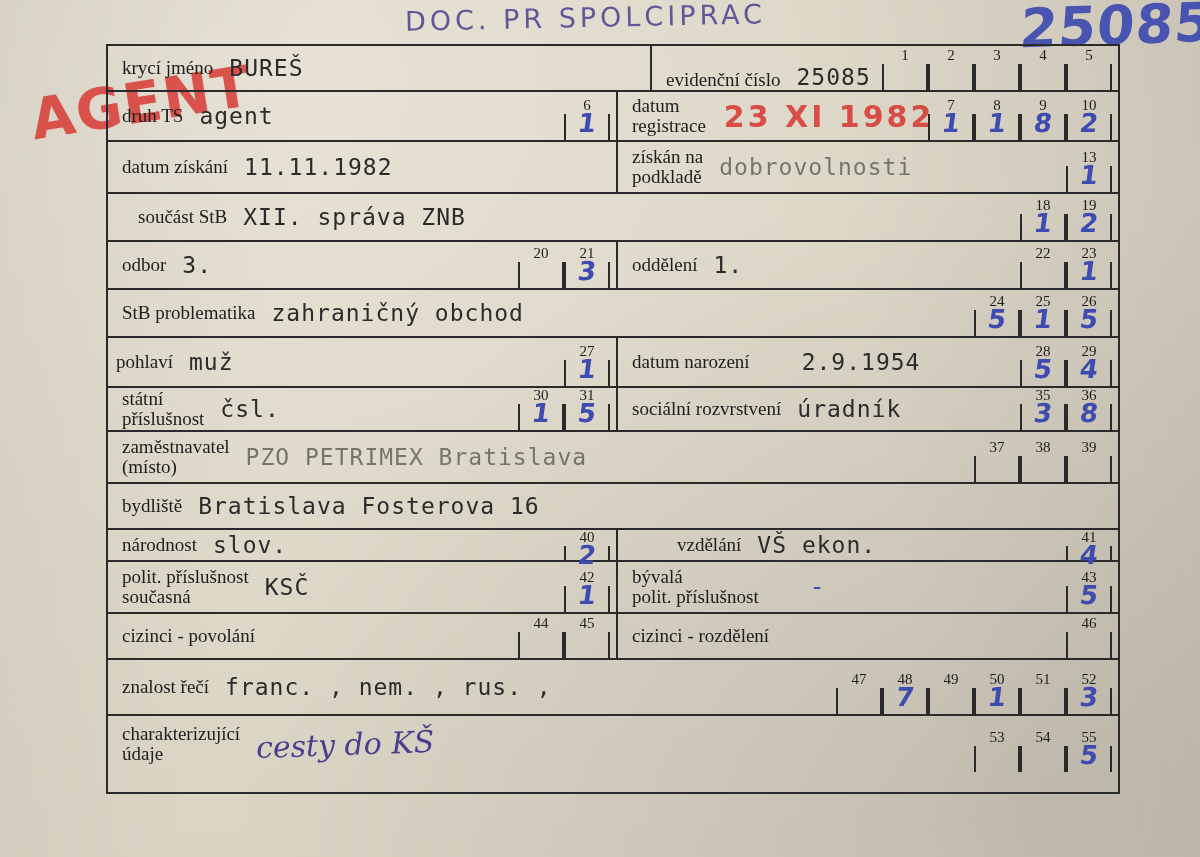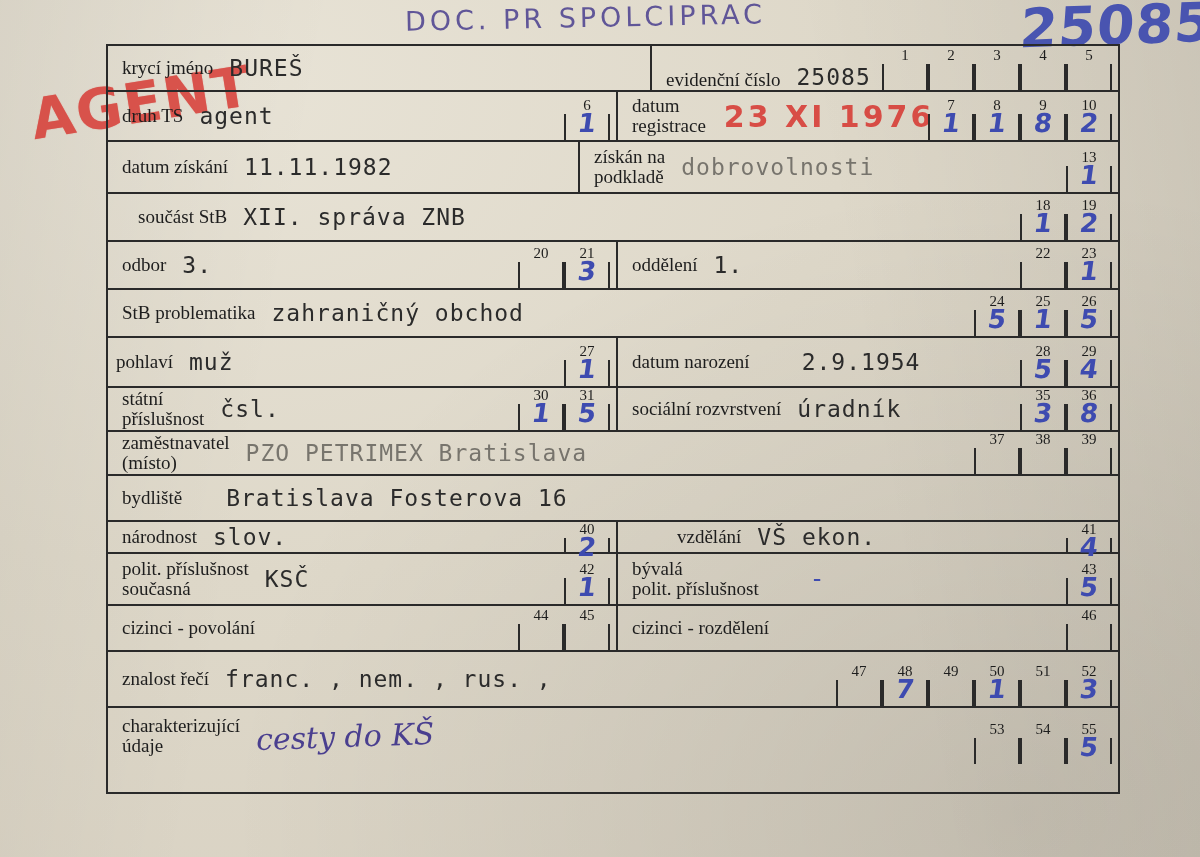--- a/index.html
+++ b/index.html
@@ -205,21 +205,21 @@
             <div class="num">6</div>
             <div class="slot">
               <span class="ink">1</span>
             </div>
           </div>
       </div>
     </div>
     <div class="cell" style="flex:1;">
       <span class="lbl">datum
 registrace</span>
-      <span class="redstamp-date">23 XI 1976</span>
+      <span class="redstamp-date">23 XI 1982</span>
       <div class="boxes">
         <div class="bx">
             <div class="num">7</div>
             <div class="slot">
               <span class="ink">1</span>
             </div>
           </div>
         <div class="bx">
             <div class="num">8</div>
             <div class="slot">
@@ -236,21 +236,21 @@
             <div class="num">10</div>
             <div class="slot">
               <span class="ink">2</span>
             </div>
           </div>
       </div>
     </div>
   </div>
 
   <div class="row" style="height:52px;">
-    <div class="cell divider" style="width:472px;">
+    <div class="cell divider" style="width:510px;">
       <span class="lbl">datum získání</span>
       <span class="val">11.11.1982</span>
     </div>
     <div class="cell" style="flex:1;">
       <span class="lbl">získán na
 podkladě</span>
       <span class="val faded">dobrovolnosti</span>
       <div class="boxes">
         <div class="bx">
             <div class="num">13</div>
@@ -415,21 +415,21 @@
         <div class="bx">
             <div class="num">36</div>
             <div class="slot">
               <span class="ink">8</span>
             </div>
           </div>
       </div>
     </div>
   </div>
 
-  <div class="row" style="height:44px;">
+  <div class="row" style="height:52px;">
     <div class="cell" style="flex:1;">
       <span class="lbl">zaměstnavatel
 (místo)</span>
       <span class="val faded">PZO PETRIMEX Bratislava</span>
       <div class="boxes">
         <div class="bx">
             <div class="num">37</div>
             <div class="slot">
               <span class="ink"></span>
             </div>
@@ -444,21 +444,21 @@
             <div class="num">39</div>
             <div class="slot">
               <span class="ink"></span>
             </div>
           </div>
       </div>
     </div>
   </div>
 
   <div class="row" style="height:46px;">
-    <div class="cell" style="flex:1;gap:28px;">
+    <div class="cell" style="flex:1;">
       <span class="lbl">bydliště</span>
       <span class="val">Bratislava Fosterova 16</span>
     </div>
   </div>
 
   <div class="row" style="height:32px;gap:45px;">
     <div class="cell divider" style="width:510px;">
       <span class="lbl">národnost</span>
       <span class="val">slov.</span>
       <div class="boxes">

